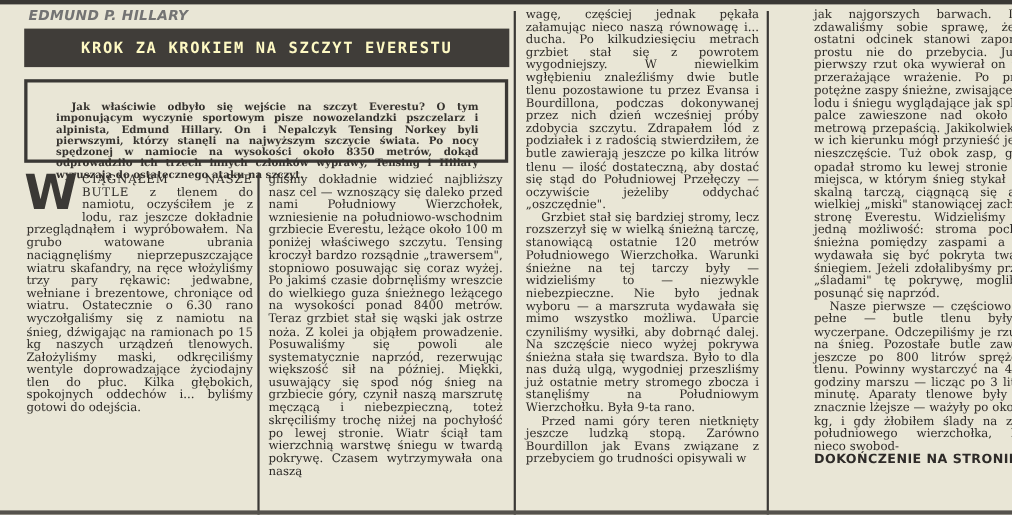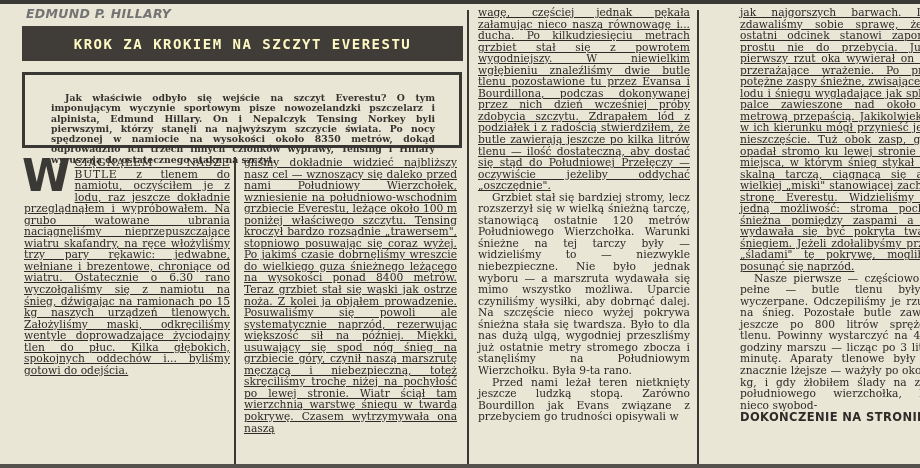--- a/index.html
+++ b/index.html
@@ -34,21 +34,21 @@
     font-size: 9.3px; line-height: 10.3px; text-align: justify; color: #36332f;
   }
   .lead-box p { margin: 12px; text-indent: 14px; }
 
   .col {
     position: absolute; top: 0; height: 468px; box-sizing: border-box;
     font-family: "DejaVu Serif", serif; font-size: 10.7px; line-height: 11.55px;
     text-align: justify; hyphens: manual; color: #2d2a27;
   }
   .col p { margin: 0; text-indent: 14px; }
-  .col p.noindent { text-indent: 0; text-decoration: underline; }
+  .col p.noindent { text-indent: 0; }
 
   .col1 { left: 24px; top: 157px; width: 206px; height: 308px; }
   .col2 { left: 244px; top: 157px; width: 213px; height: 308px; }
   .col3 { left: 478px; top: 7px; width: 212px; height: 458px; }
   .col4 { left: 740px; top: 7px; width: 212px; height: 458px; }
 
   .vrule { position: absolute; width: 2px; background: #3a3835; }
   .vr1 { left: 234px; top: 157px; height: 311px; }
   .vr2 { left: 467px; top: 10px; height: 458px; }
   .vr3 { left: 697px; top: 10px; height: 458px; }
@@ -83,21 +83,21 @@
   <p class="noindent"><span class="dropcap">W</span><span class="smallcaps">CIĄGNĄŁEM NASZE BUTLE</span><span> z tlenem do namiotu, oczyściłem je z lodu, raz jeszcze dokładnie przeglądnąłem i wypróbowałem. Na grubo watowane ubrania naciągnęliśmy nieprzepuszczające wiatru skafandry, na ręce włożyliśmy trzy pary rękawic: jedwabne, wełniane i brezentowe, chroniące od wiatru. Ostatecznie o 6.30 rano wyczołgaliśmy się z namiotu na śnieg, dźwigając na ramionach po 15 kg naszych urządzeń tlenowych. Założyliśmy maski, odkręciliśmy wentyle doprowadzające życiodajny tlen do płuc. Kilka głębokich, spokojnych oddechów i... byliśmy gotowi do odejścia.</span></p>
 </div>
 
 <div class="col col2">
   <p class="noindent">gliśmy dokładnie widzieć najbliższy nasz cel — wznoszący się daleko przed nami Południowy Wierzchołek, wzniesienie na południowo-wschodnim grzbiecie Everestu, leżące około 100 m poniżej właściwego szczytu. Tensing kroczył bardzo rozsądnie „trawersem", stopniowo posuwając się coraz wyżej. Po jakimś czasie dobrnęliśmy wreszcie do wielkiego guza śnieżnego leżącego na wysokości ponad 8400 metrów. Teraz grzbiet stał się wąski jak ostrze noża. Z kolei ja objąłem prowadzenie. Posuwaliśmy się powoli ale systematycznie naprzód, rezerwując większość sił na później. Miękki, usuwający się spod nóg śnieg na grzbiecie góry, czynił naszą marszrutę męczącą i niebezpieczną, toteż skręciliśmy trochę niżej na pochyłość po lewej stronie. Wiatr ściął tam wierzchnią warstwę śniegu w twardą pokrywę. Czasem wytrzymywała ona naszą</p>
 </div>
 
 <div class="col col3">
   <p class="noindent">wagę, częściej jednak pękała załamując nieco naszą równowagę i... ducha. Po kilkudziesięciu metrach grzbiet stał się z powrotem wygodniejszy. W niewielkim wgłębieniu znaleźliśmy dwie butle tlenu pozostawione tu przez Evansa i Bourdillona, podczas dokonywanej przez nich dzień wcześniej próby zdobycia szczytu. Zdrapałem lód z podziałek i z radością stwierdziłem, że butle zawierają jeszcze po kilka litrów tlenu — ilość dostateczną, aby dostać się stąd do Południowej Przełęczy — oczywiście jeżeliby oddychać „oszczędnie".</p>
   <p>Grzbiet stał się bardziej stromy, lecz rozszerzył się w wielką śnieżną tarczę, stanowiącą ostatnie 120 metrów Południowego Wierzchołka. Warunki śnieżne na tej tarczy były — widzieliśmy to — niezwykle niebezpieczne. Nie było jednak wyboru — a marszruta wydawała się mimo wszystko możliwa. Uparcie czyniliśmy wysiłki, aby dobrnąć dalej. Na szczęście nieco wyżej pokrywa śnieżna stała się twardsza. Było to dla nas dużą ulgą, wygodniej przeszliśmy już ostatnie metry stromego zbocza i stanęliśmy na Południowym Wierzchołku. Była 9-ta rano.</p>
-  <p>Przed nami leżał teren nietknięty jeszcze ludzką stopą. Zarówno Bourdillon jak Evans związane z przebyciem go trudności opisywali w</p>
+  <p>Przed nami góry teren nietknięty jeszcze ludzką stopą. Zarówno Bourdillon jak Evans związane z przebyciem go trudności opisywali w</p>
 </div>
 
 <div class="col col4">
   <p class="noindent">jak najgorszych barwach. I my zdawaliśmy sobie sprawę, że ten ostatni odcinek stanowi zaporę po prostu nie do przebycia. Już na pierwszy rzut oka wywierał on wręcz przerażające wrażenie. Po prawej: potężne zaspy śnieżne, zwisające masy lodu i śniegu wyglądające jak splątane palce zawieszone nad około 400-metrową przepaścią. Jakikolwiek ruch w ich kierunku mógł przynieść jedynie nieszczęście. Tuż obok zasp, grzbiet opadał stromo ku lewej stronie aż do miejsca, w którym śnieg stykał się ze skalną tarczą, ciągnącą się aż do wielkiej „miski" stanowiącej zachodnią stronę Everestu. Widzieliśmy tylko jedną możliwość: stroma pochyłość śnieżna pomiędzy zaspami a skałą wydawała się być pokryta twardym śniegiem. Jeżeli zdołalibyśmy przeciąć „śladami" tę pokrywę, moglibyśmy posunąć się naprzód.</p>
   <p>Nasze pierwsze — częściowo tylko pełne — butle tlenu były już wyczerpane. Odczepiliśmy je rzucając na śnieg. Pozostałe butle zawierały jeszcze po 800 litrów sprężonego tlenu. Powinny wystarczyć na 4 i pół godziny marszu — licząc po 3 litry na minutę. Aparaty tlenowe były teraz znacznie lżejsze — ważyły po około 9,5 kg, i gdy żłobiłem ślady na zboczu południowego wierzchołka, byłem nieco swobod-</p>
   <div class="continued">DOKOŃCZENIE NA STRONIE 14-TEJ</div>
 </div>
 
 <div class="bottom-rule"></div>
 

